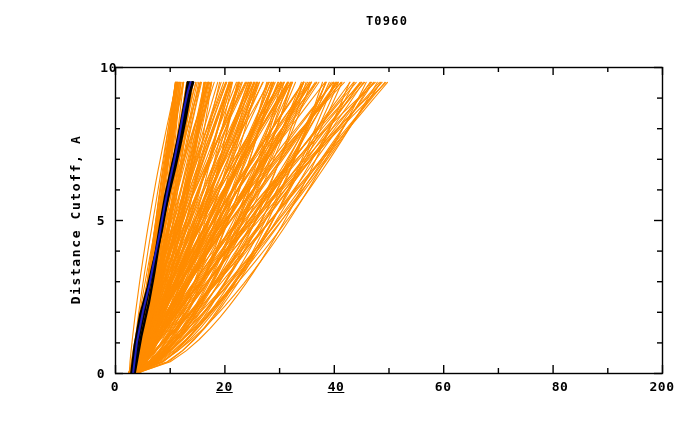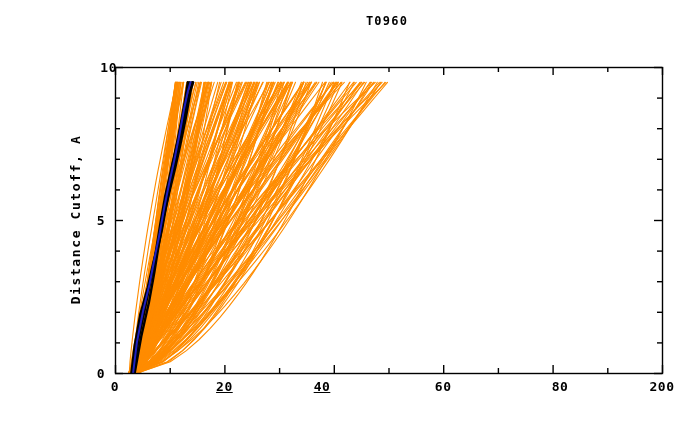--- a/index.html
+++ b/index.html
@@ -312,20 +312,20 @@
         <line x1="615" y1="98.09999999999997" x2="610" y2="98.09999999999997"></line>
         <line x1="68" y1="67.5" x2="76" y2="67.5"></line>
         <line x1="615" y1="67.5" x2="607" y2="67.5"></line>
       </g>
     </svg>
 
   <div id="y-axis-title">Distance Cutoff, A</div>
 
 <div class="axis-tick-label xtick" style="left: 68px;">0</div>
     <div class="axis-tick-label xtick" style="left: 177.4px; text-decoration: underline;">20</div>
-    <div class="axis-tick-label xtick" style="left: 275px; text-decoration: underline;">40</div>
+    <div class="axis-tick-label xtick" style="left: 289px; text-decoration: underline;">40</div>
     <div class="axis-tick-label xtick" style="left: 396.2px;">60</div>
     <div class="axis-tick-label xtick" style="left: 513px;">80</div>
     <div class="axis-tick-label xtick" style="left: 615px;">200</div>
     <div class="axis-tick-label ytick" style="top: 373px; left: 22px; width: 36px;">0</div>
     <div class="axis-tick-label ytick" style="top: 220px; left: 22px; width: 36px;">5</div>
     <div class="axis-tick-label ytick" style="top: 67px; left: 34px; width: 36px;">10</div>
   </div>
 
 </body></html>

